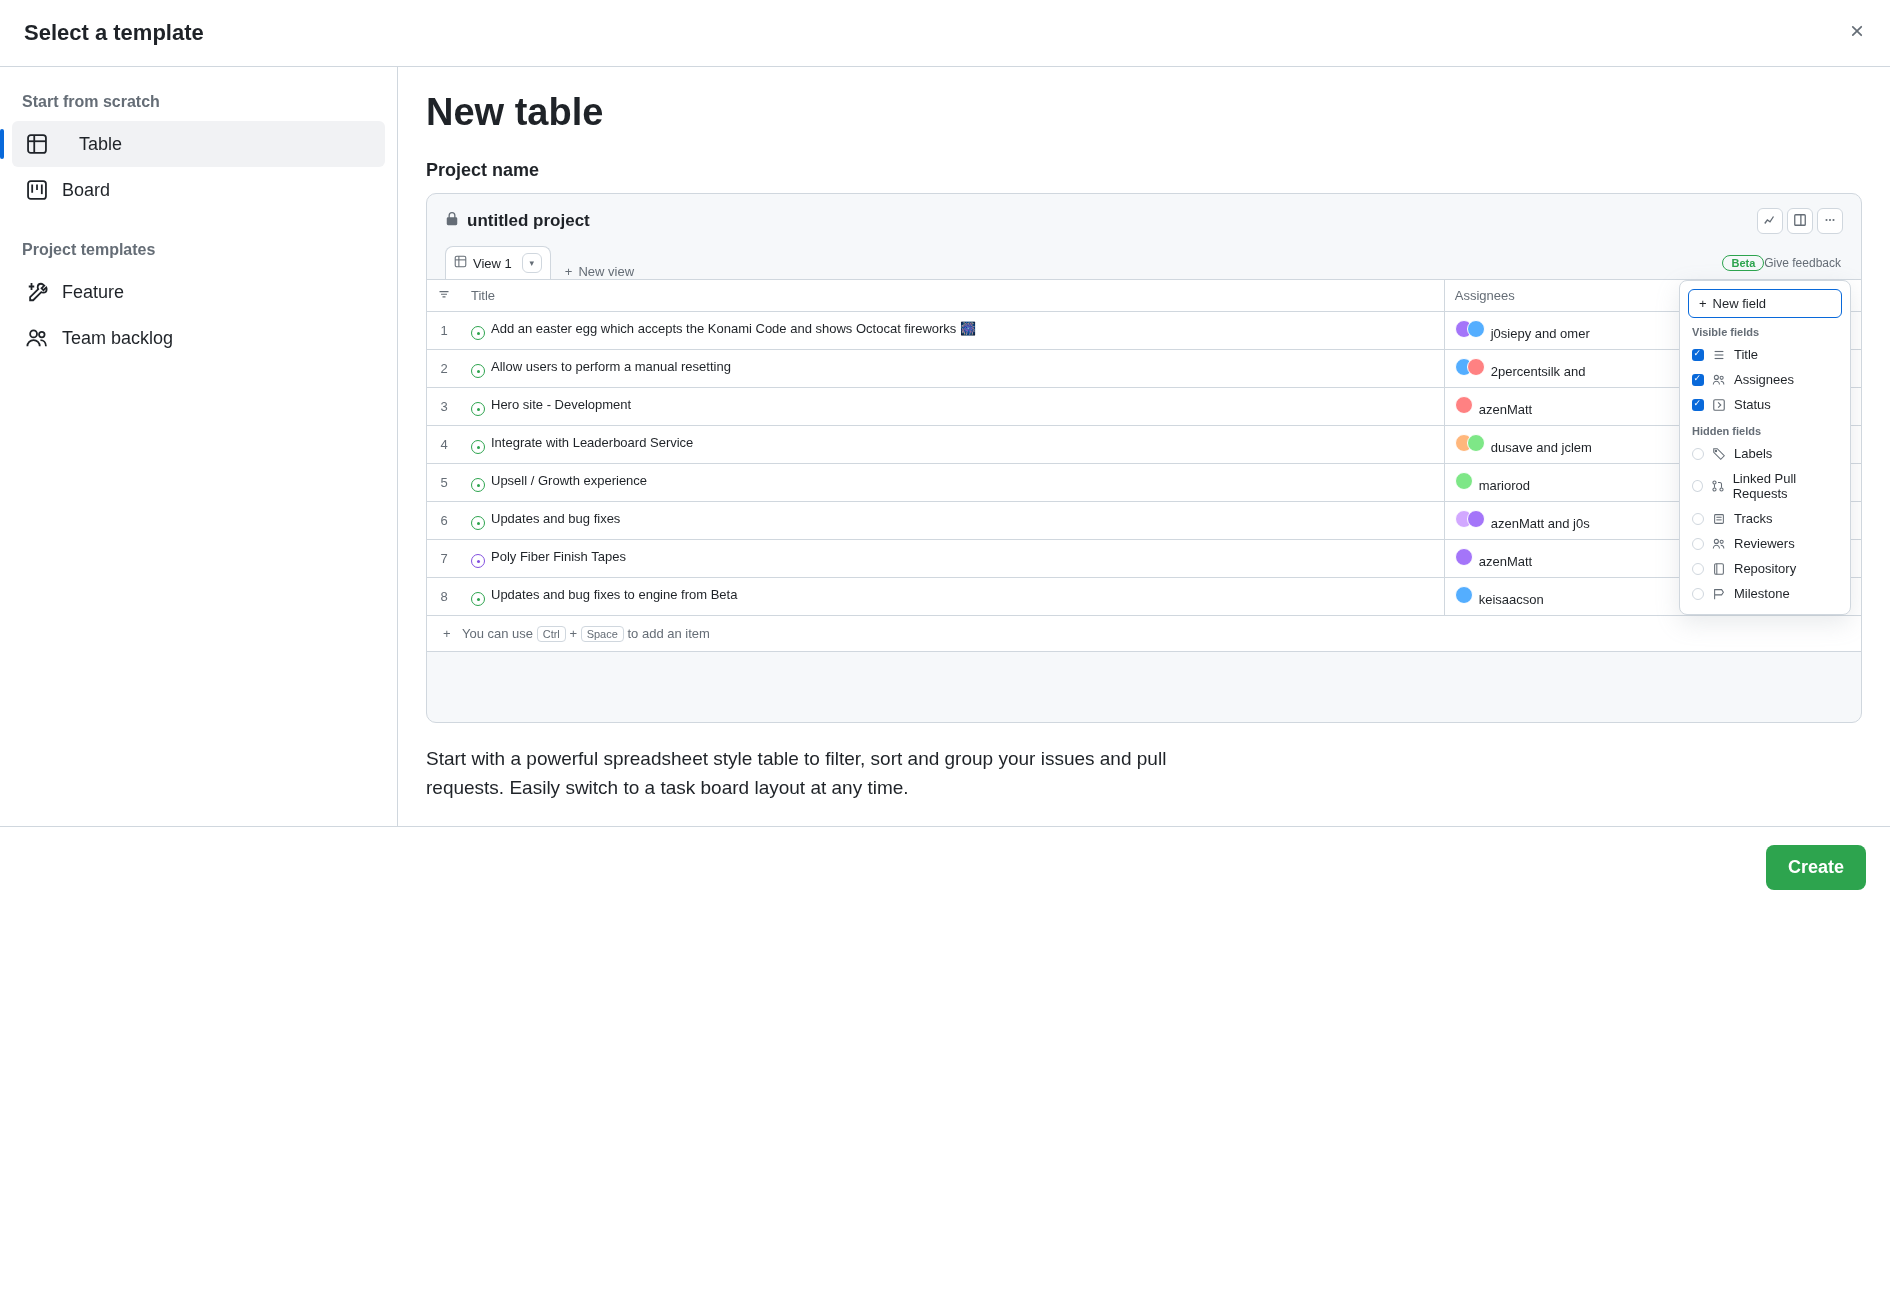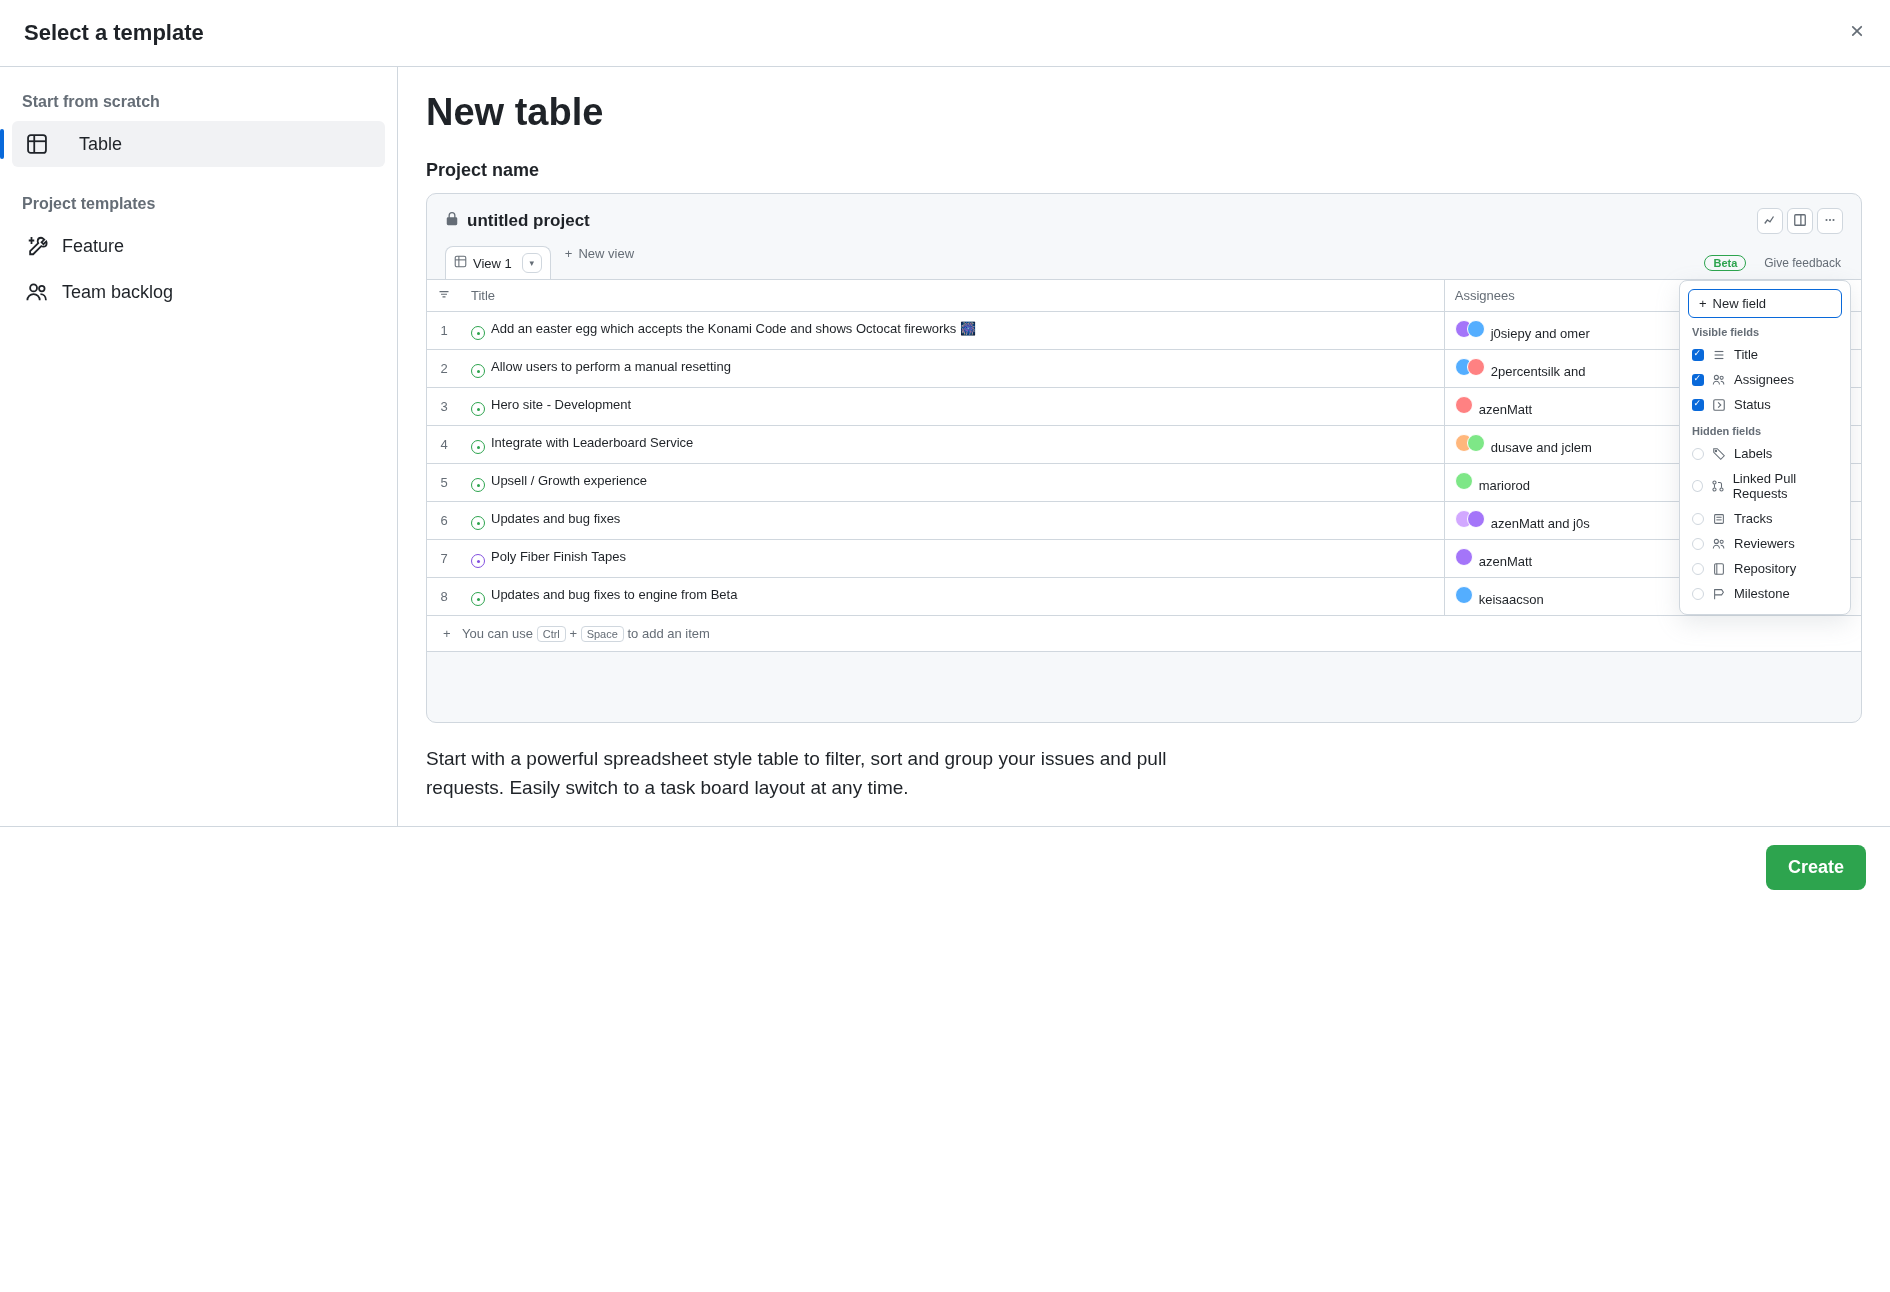--- a/index.html
+++ b/index.html
@@ -97,21 +97,21 @@
     display: flex; align-items: center; gap: 6px;
     font-size: 13px; font-weight: 500;
   }
   .mini-caret {
     border: 1px solid #d0d7de; border-radius: 6px;
     width: 20px; height: 20px;
     display: inline-flex; align-items:center; justify-content:center;
     font-size: 9px; color: #656d76; margin-left: 4px;
   }
   .new-view-btn { color: #656d76; font-size: 13px; margin-left: 14px; display: flex; align-items: center; gap: 6px; cursor:pointer; }
-  .beta-right { display: flex; align-items: center; gap: 18px; padding-right: 2px; }
+  .beta-right { display: flex; align-items: center; gap: 0; padding-right: 2px; }
   .beta-pill { border: 1px solid #2da44e; color: #2da44e; font-size: 11px; padding: 1px 8px; border-radius: 999px; font-weight: 600; }
   .feedback-link { color: #656d76; font-size: 12px; }
 
   
   .tbl { width: 100%; border-collapse: collapse; background: #fff; border-top: 1px solid #d0d7de;}
   .tbl th, .tbl td {
     border-bottom: 1px solid #d0d7de;
     text-align: left;
     font-size: 13px;
     padding: 8px 10px;
@@ -211,20 +211,31 @@
       <span class="side-ico">
         <svg viewBox="0 0 16 16" fill="none" stroke="#1f2328" stroke-width="1.3">
             <rect x="1.5" y="1.5" width="13" height="13" rx="2"></rect>
             <line x1="1.5" y1="6" x2="14.5" y2="6"></line>
             <line x1="6" y1="1.5" x2="6" y2="14.5"></line>
           </svg>
       </span>
       <span>Table</span>
     </div>
 
+    <div class="side-item">
+      <span class="side-ico">
+        <svg viewBox="0 0 16 16" fill="none" stroke="#1f2328" stroke-width="1.3">
+            <rect x="1.5" y="1.5" width="13" height="13" rx="2"></rect>
+            <line x1="4.5" y1="4" x2="4.5" y2="10"></line>
+            <line x1="8" y1="4" x2="8" y2="8"></line>
+            <line x1="11.5" y1="4" x2="11.5" y2="11"></line>
+          </svg>
+      </span>
+      <span>Board</span>
+    </div>
 
     <div class="side-heading" style="margin-top:22px">Project templates</div>
 
     <div class="side-item">
       <span class="side-ico">
         <svg viewBox="0 0 16 16" fill="none" stroke="#1f2328" stroke-width="1.3">
             <path d="M4 1.5v5M2 4h4M11 2c-1.5 0-2.5 1-2.5 2.5 0 .5.1 1 .4 1.4L3 11.8V14h2.2l5.9-5.9c.4.3.9.4 1.4.4 1.5 0 2.5-1 2.5-2.5 0-.5-.1-.9-.3-1.3l-2 2-1.4-1.4 2-2C12 2.1 11.5 2 11 2z"></path>
           </svg>
       </span>
       <span>Feature</span>
@@ -274,21 +285,21 @@
               <span><svg viewBox="0 0 16 16" fill="currentColor">
                   <circle cx="4" cy="8" r="1.2"></circle>
                   <circle cx="8" cy="8" r="1.2"></circle>
                   <circle cx="12" cy="8" r="1.2"></circle>
                 </svg></span>
             </button>
         </div>
       </div>
 
       <div class="pv-tabs">
-        <div style="display:flex;align-items:flex-start">
+        <div style="display:flex;align-items:flex-end">
           <div class="tab-chip">
             <span><svg viewBox="0 0 16 16" width="13" height="13" fill="none" stroke="#656d76" stroke-width="1.3">
                   <rect x="1.5" y="1.5" width="13" height="13" rx="2"></rect>
                   <line x1="1.5" y1="6" x2="14.5" y2="6"></line>
                   <line x1="6" y1="1.5" x2="6" y2="14.5"></line>
                 </svg></span>
             <span>View 1</span>
             <span class="mini-caret">▾</span>
           </div>
           <div class="new-view-btn">

